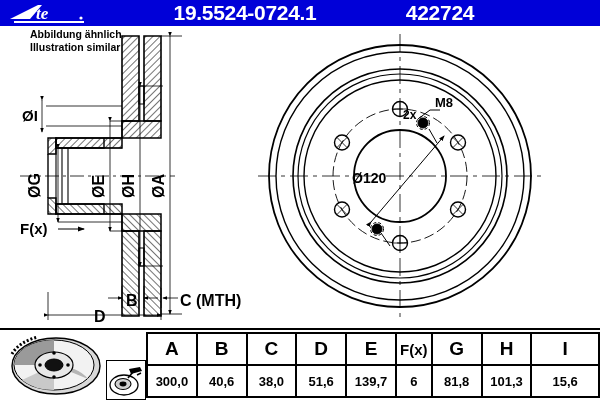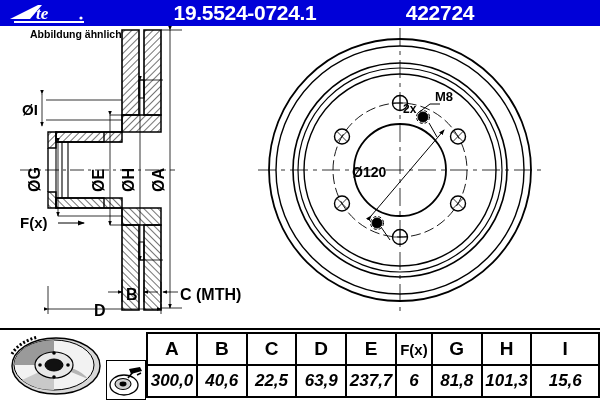--- a/index.html
+++ b/index.html
@@ -31,21 +31,21 @@
     text-align:center;letter-spacing:-0.3px;
   }
 
   
   .note{
     position:absolute;left:12px;top:28px;width:130px;
     font-size:10.5px;font-weight:bold;color:#000;line-height:12.5px;margin-left:18px;
   }
 
   
-  .drawing{position:absolute;left:0;top:20px;width:600px;height:300px;}
+  .drawing{position:absolute;left:0;top:26px;width:600px;height:300px;}
   .drawing svg{display:block;}
 
   
   .tablewrap{
     position:absolute;left:0;top:328px;width:600px;height:72px;
     box-sizing:border-box;
     border-top:2px solid #000;
   }
   table.spec{
     position:absolute;left:146px;top:2px;
@@ -53,21 +53,21 @@
     table-layout:fixed;
   }
   table.spec th, table.spec td{
     border:2px solid #000;
     text-align:center;
     font-weight:bold;
     color:#000;
     padding:0;
   }
   table.spec th{height:30px;font-size:19px;}
-  table.spec td{height:30px;font-size:17px;font-style:italic;}
+  table.spec td{height:30px;font-size:13px;}
 
   .thumb-main{position:absolute;left:4px;top:4px;width:104px;height:64px;}
   .thumb-sub{position:absolute;left:106px;top:30px;width:38px;height:38px;border:1.5px solid #000;background:#fff;}
 </style>
 </head>
 <body>
 
 <div id="root">
 
   <div class="header">
@@ -78,20 +78,21 @@
         <text x="28" y="18" font-family="Liberation Serif, serif" font-size="17" font-weight="bold" font-style="italic" fill="#ffffff">te</text>
         <circle cx="73" cy="17" r="1.6" fill="#ffffff"></circle>
       </svg>
     </div>
     <div class="partno">19.5524-0724.1</div>
     <div class="refno">422724</div>
   </div>
 
   <div class="note">
     <div>Abbildung ähnlich</div>
+    <div>Illustration similar</div>
   </div>
 
   <div class="drawing">
   <svg width="600" height="300" viewBox="0 0 600 300">
     <defs>
       <pattern id="hatch" width="5" height="5" patternTransform="rotate(45)" patternUnits="userSpaceOnUse">
         <line x1="0" y1="0" x2="0" y2="5" stroke="#000" stroke-width="1.1"></line>
       </pattern>
       <marker id="ar" markerWidth="7" markerHeight="7" refX="6" refY="2.6" orient="auto">
         <path d="M0,0 L7,2.6 L0,5.2 z" fill="#000"></path>
@@ -314,23 +315,23 @@
           <th style="width:34px;font-size:15px">F(x)</th>
           <th style="width:48px">G</th>
           <th style="width:48px">H</th>
           <th style="width:66px">I</th>
         </tr>
       </thead>
       <tbody>
         <tr>
           <td>300,0</td>
           <td>40,6</td>
-          <td>22,5</td>
-          <td>63,9</td>
-          <td>237,7</td>
+          <td>38,0</td>
+          <td>51,6</td>
+          <td>139,7</td>
           <td>6</td>
           <td>81,8</td>
           <td>101,3</td>
           <td>15,6</td>
         </tr>
       </tbody>
     </table>
   </div>
 
 </div>

